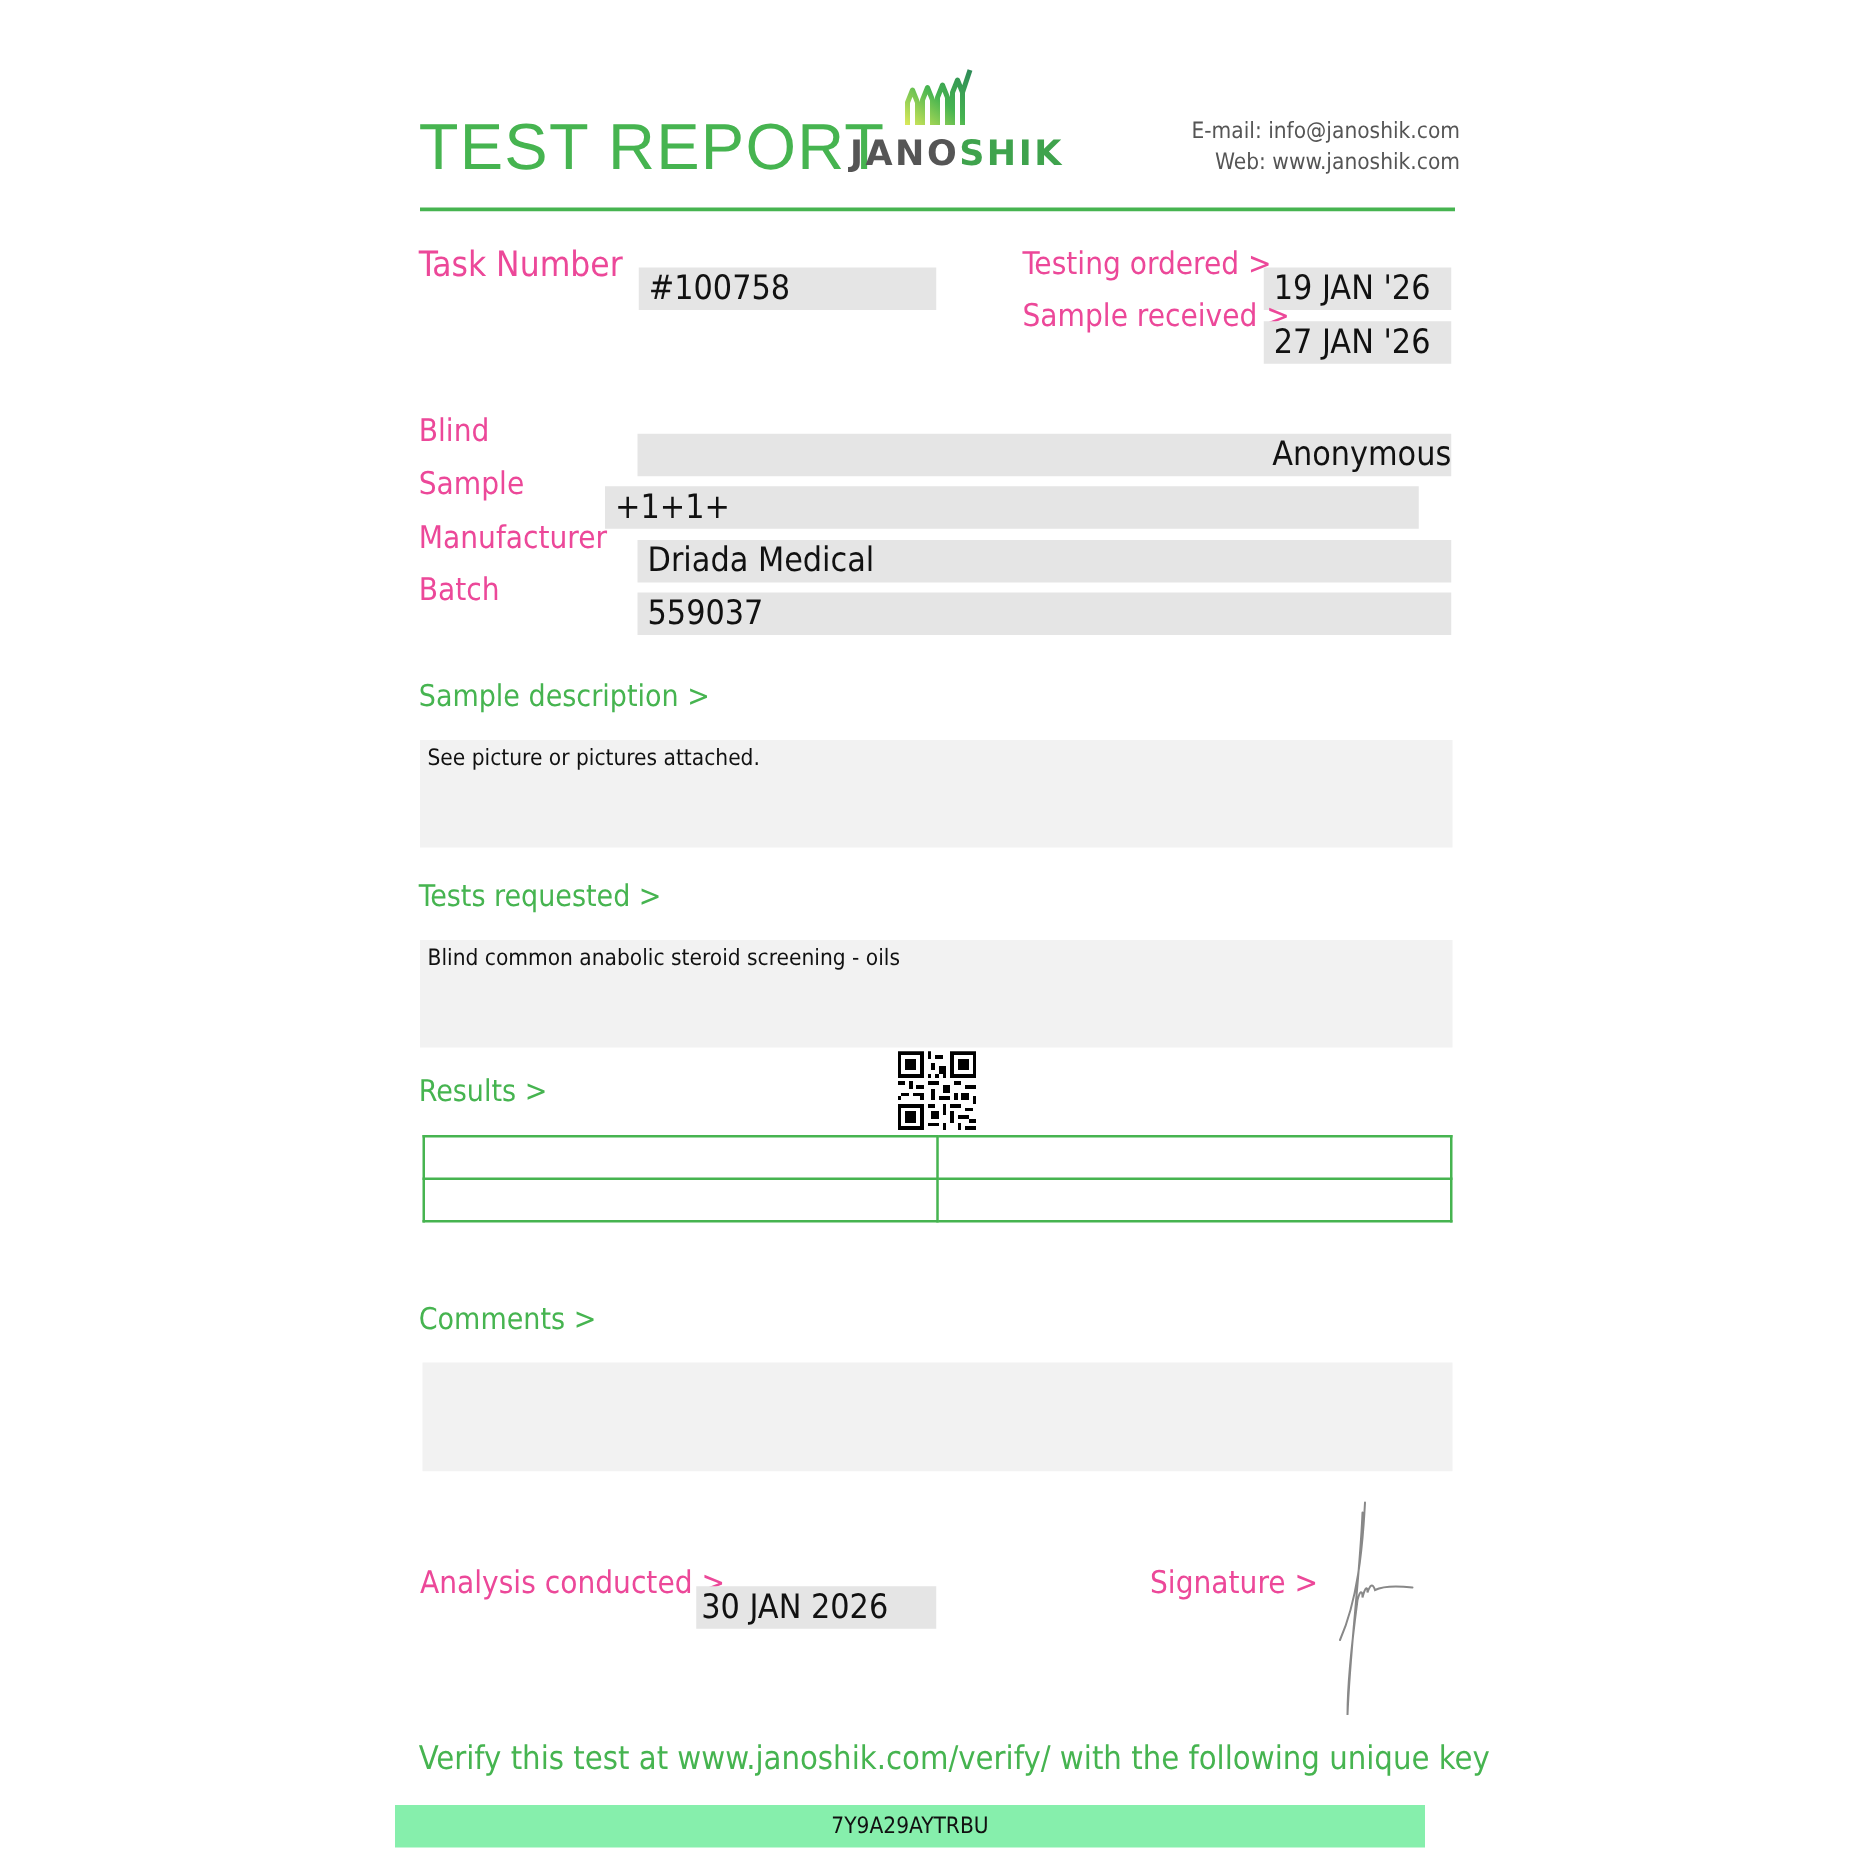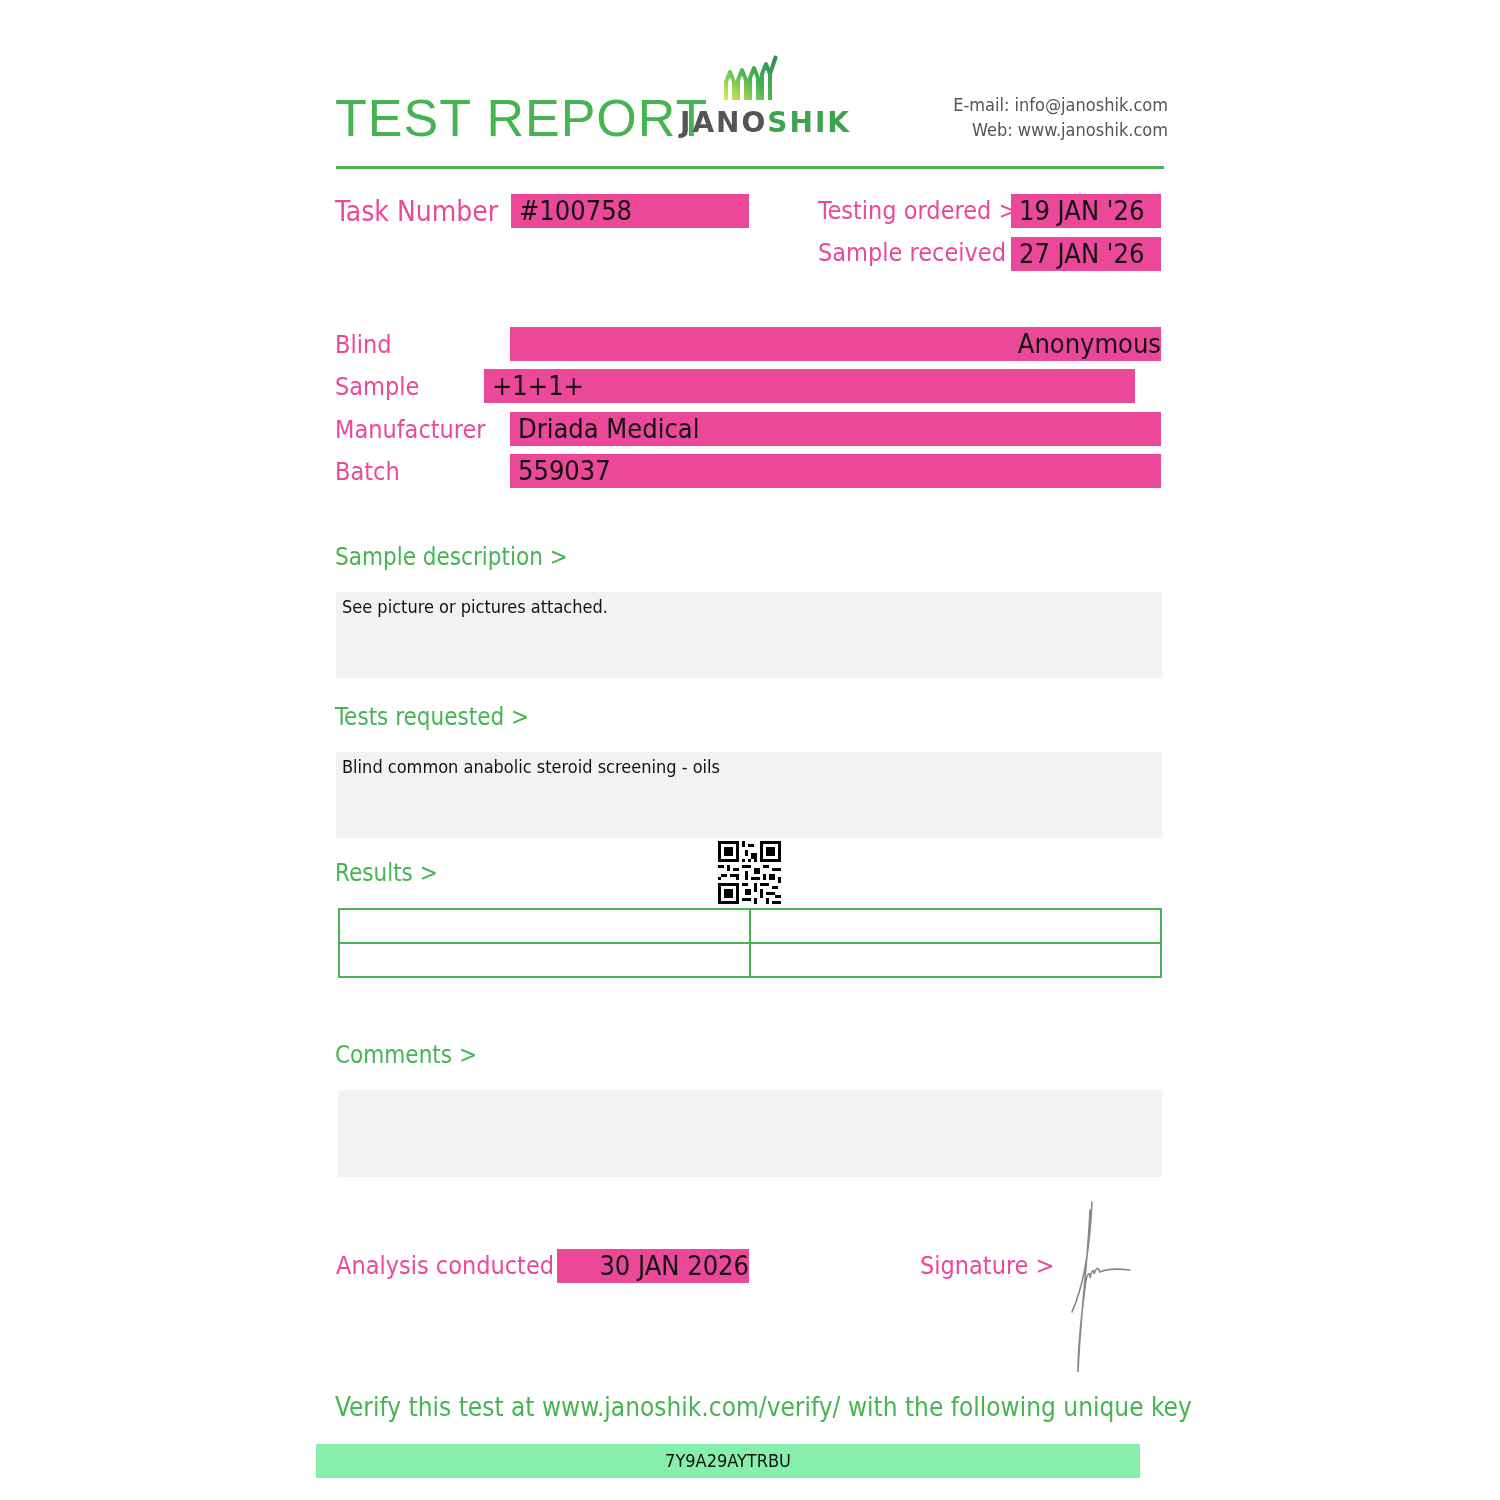--- a/index.html
+++ b/index.html
@@ -1,19 +1,19 @@
 <!DOCTYPE html>
 <html><head>
 <meta charset="utf-8">
 <style>
   html, body { margin: 0; padding: 0; background: #ffffff; }
   body { width: 1500px; height: 1500px; position: relative; overflow: hidden;
          font-family: "DejaVu Sans Condensed", "DejaVu Sans", "Liberation Sans", sans-serif; }
   .abs { position: absolute; }
-  .field { background: #ec4899; color: #111; }
+  .field { background: #e5e5e5; color: #111; margin-top: 20px; }
   .lbl { font-size: 25px; color: #ec4899; font-stretch: condensed; }
   .val { font-size: 27px; color: #111; }
 
   #title { left: 335px; top: 88px; font-size: 52px; color: #46b450; letter-spacing: 1px; font-family: "Liberation Sans", sans-serif; }
   #logo { left: 680px; top: 52px; width: 145px; height: 90px; }
   #logo-text { left: 680px; top: 106px; font-size: 28px; font-weight: bold; letter-spacing: 2px; font-family: "DejaVu Sans", sans-serif; }
   #logo-text .jano { color: #555555; }
   #logo-text .shik { color: #3fa34d; }
   #contact { right: 332px; top: 92px; text-align: right; font-size: 18px; color: #555; line-height: 25px; }
   #rule { left: 336px; top: 166px; width: 828px; height: 3px; background: #46b450; }
@@ -147,21 +147,21 @@
     <td></td>
     <td></td>
   </tr>
 </tbody>
   </table>
 
 <div class="abs sec-title" style="left:335px; top:1041px;">Comments &gt;</div>
 <div class="abs textbox" style="left:338px; top:1090px; width:824px; height:87px;"></div>
 
 <div class="abs lbl" style="left:336px; top:1251px;">Analysis conducted &gt;</div>
-<div class="abs field box val" style="left:557px; top:1249px; width:192px; padding-left:4px;text-align:right;">30 JAN 2026</div>
+<div class="abs field box val" style="left:557px; top:1249px; width:192px; padding-left:4px;">30 JAN 2026</div>
 
 <div class="abs lbl" style="left:920px; top:1251px;">Signature &gt;</div>
 <svg id="signature" class="abs" viewBox="0 0 75 175">
   <path d="M32 2 C30 40 26 80 12 112 M30 10 C28 60 20 120 18 172 C18 150 22 110 26 80 C28 72 30 72 30 78 C32 70 34 68 34 74 C36 68 38 66 40 72 C44 70 52 68 70 70" fill="none" stroke="#888" stroke-width="1.6" stroke-linecap="round"></path>
 </svg>
 
 <div id="verify" class="abs">Verify this test at www.janoshik.com/verify/ with the following unique key</div>
 <div id="key" class="abs">7Y9A29AYTRBU</div>
 
 </body></html>

